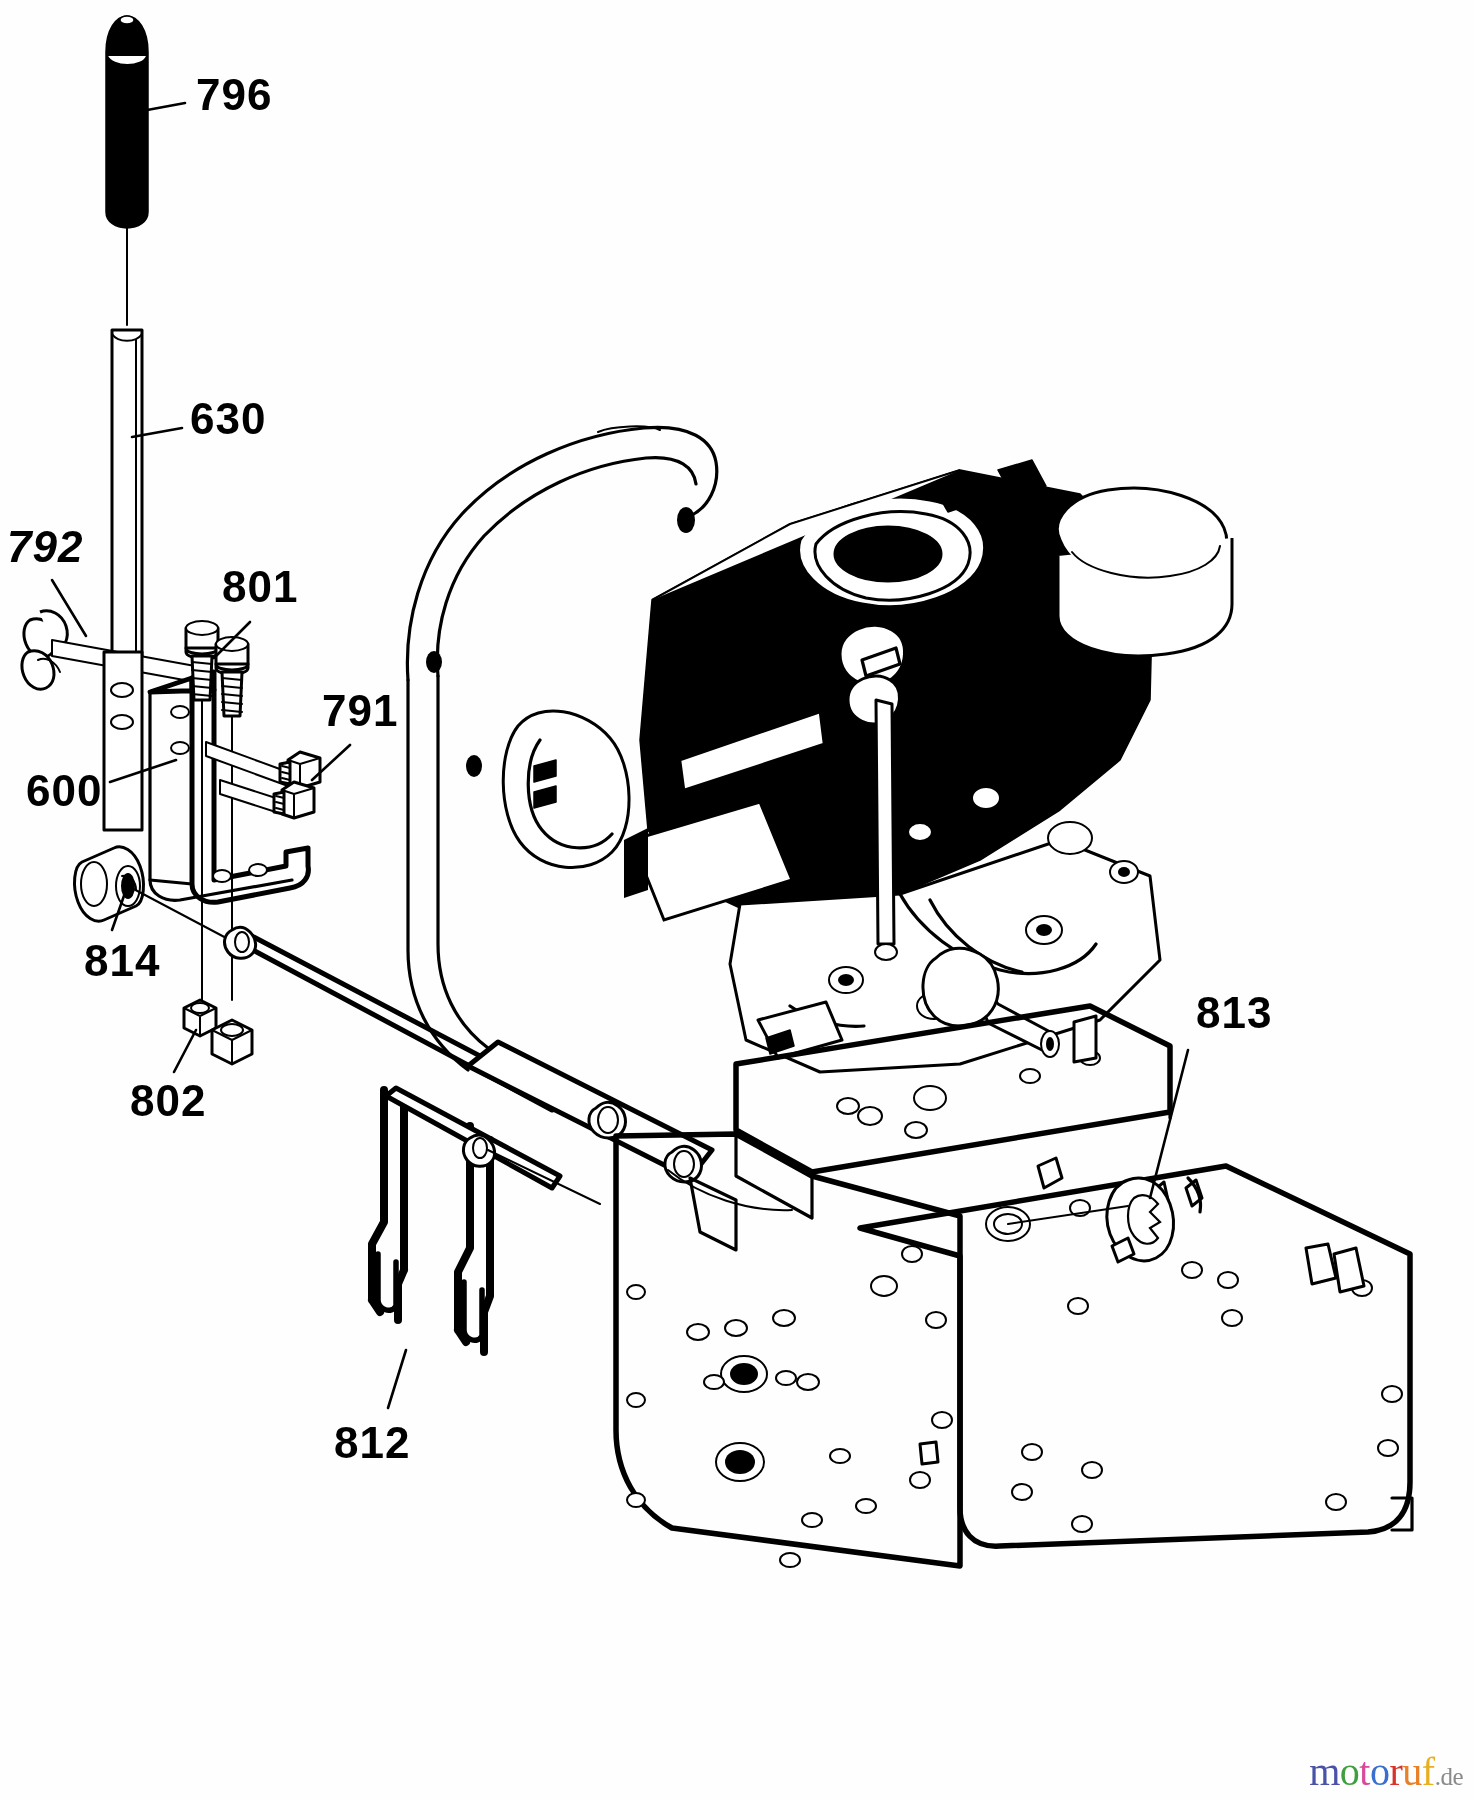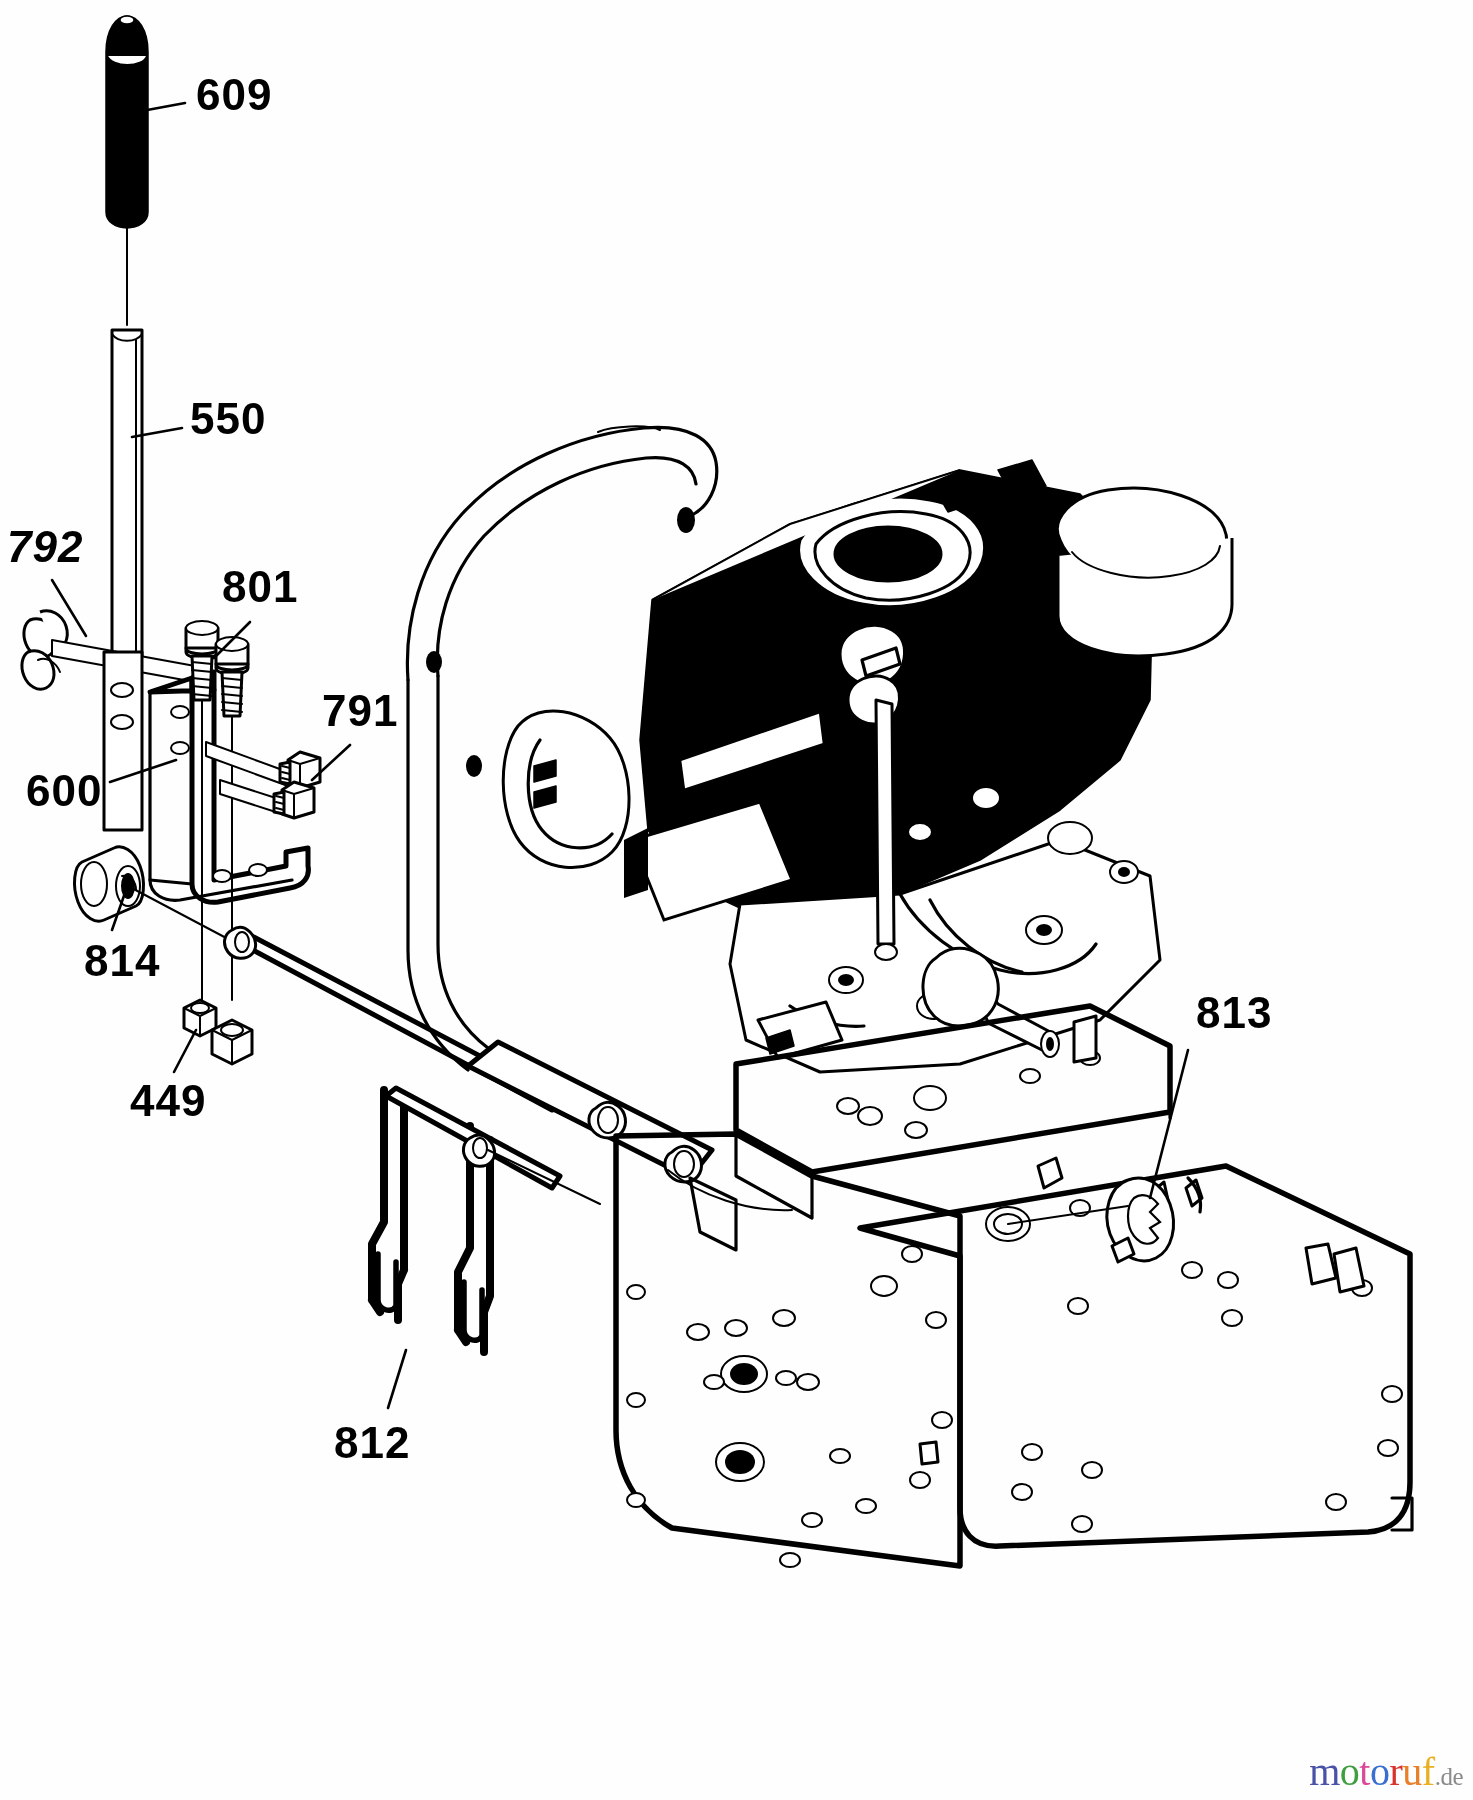--- a/index.html
+++ b/index.html
@@ -375,35 +375,35 @@
       <line class="leader" x1="350" y1="745" x2="312" y2="780"></line>
       <line class="leader" x1="110" y1="782" x2="176" y2="760"></line>
       <line class="leader" x1="112" y1="930" x2="126" y2="890"></line>
       <line class="leader" x1="174" y1="1072" x2="196" y2="1030"></line>
       <line class="leader" x1="388" y1="1408" x2="406" y2="1350"></line>
       <line class="leader" x1="1188" y1="1050" x2="1150" y2="1198"></line>
     </g>
 
   </svg>
 
-  <div class="callout-label" style="left:196px; top:70px;">609</div>
-
-  <div class="callout-label" style="left:190px; top:394px;">550</div>
+  <div class="callout-label" style="left:196px; top:70px;">796</div>
+
+  <div class="callout-label" style="left:190px; top:394px;">630</div>
 
   <div class="callout-label" style="left:7px; top:522px;font-style:italic;">792</div>
 
   <div class="callout-label" style="left:222px; top:562px;">801</div>
 
   <div class="callout-label" style="left:322px; top:686px;">791</div>
 
   <div class="callout-label" style="left:26px; top:766px;">600</div>
 
   <div class="callout-label" style="left:84px; top:936px;">814</div>
 
-  <div class="callout-label" style="left:130px; top:1076px;">449</div>
+  <div class="callout-label" style="left:130px; top:1076px;">802</div>
 
   <div class="callout-label" style="left:334px; top:1418px;">812</div>
 
   <div class="callout-label" style="left:1196px; top:988px;">813</div>
 
   <div id="watermark">
     <span class="wm-ch" style="color: rgb(74, 82, 168);">m</span><span class="wm-ch" style="color: rgb(63, 158, 63);">o</span><span class="wm-ch" style="color: rgb(217, 74, 154);">t</span><span class="wm-ch" style="color: rgb(58, 111, 208);">o</span><span class="wm-ch" style="color: rgb(216, 51, 42);">r</span><span class="wm-ch" style="color: rgb(232, 128, 42);">u</span><span class="wm-ch" style="color: rgb(232, 176, 32);">f</span><span class="wm-suffix" style="color: rgb(138, 138, 138);">.de</span>
   </div>
 
 </div>

